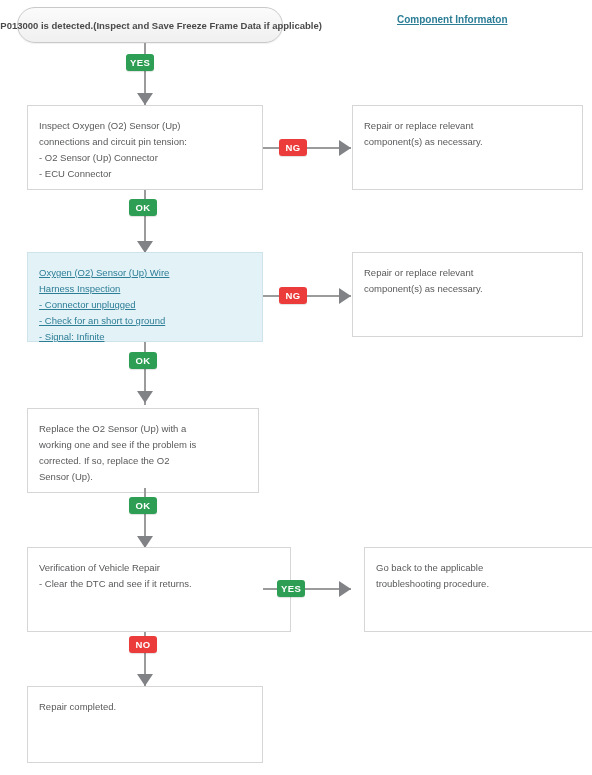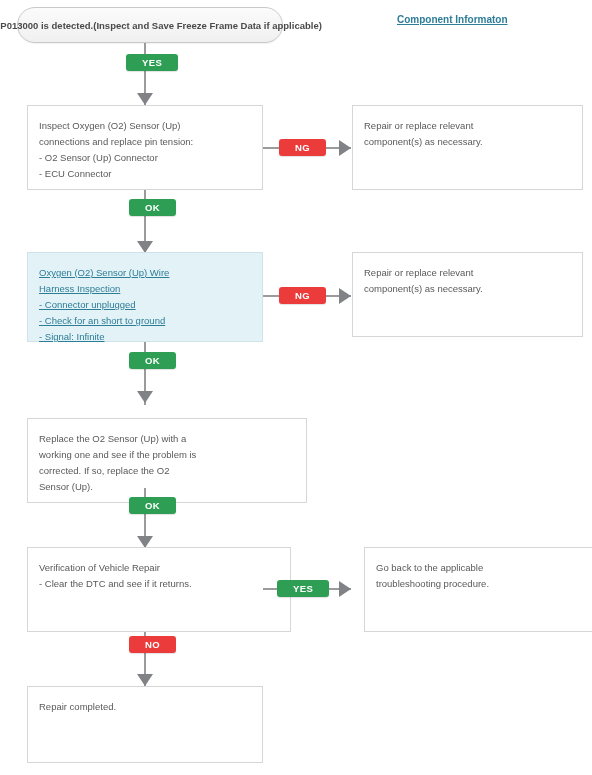--- a/index.html
+++ b/index.html
@@ -107,21 +107,21 @@
     border-bottom: 8px solid transparent;
     border-left: 12px solid #818285;
   }
 
   
   .badge {
     position: absolute;
     box-sizing: border-box;
     height: 17px;
     min-width: 28px;
-    padding: 0 16px;
+    padding: 0 4px;
     border-radius: 3px;
     display: flex;
     align-items: center;
     justify-content: center;
     font-size: 9.5px;
     font-weight: bold;
     letter-spacing: 0.4px;
     color: #ffffff;
     box-shadow: 0 1px 1px rgba(0,0,0,0.12);
   }
@@ -139,21 +139,21 @@
     <span class="line">DTC P013000 is detected.</span>
     <span class="line">(Inspect and Save Freeze Frame Data if applicable)</span>
   </div>
 
   <div class="vline" style="left:144px; top:43px; height:62px;"></div>
   <div class="arrow-down" style="left:137px; top:93px;"></div>
   <div class="badge green" style="left:126px; top:54px;">YES</div>
 
   <div class="node" style="left:27px; top:105px; width:236px; height:85px;">
     <span class="ln">Inspect Oxygen (O2) Sensor (Up)</span>
-    <span class="ln">connections and replace pin tension:</span>
+    <span class="ln">connections and circuit pin tension:</span>
     <span class="ln">- O2 Sensor (Up) Connector</span>
     <span class="ln">- ECU Connector</span>
   </div>
 
   <div class="hline" style="left:263px; top:147px; width:88px;"></div>
   <div class="arrow-right" style="left:339px; top:140px;"></div>
   <div class="badge red" style="left:279px; top:139px;">NG</div>
 
   <div class="node" style="left:352px; top:105px; width:231px; height:85px;">
     <span class="ln">Repair or replace relevant</span>
@@ -178,21 +178,21 @@
 
   <div class="node" style="left:352px; top:252px; width:231px; height:85px;">
     <span class="ln">Repair or replace relevant</span>
     <span class="ln">component(s) as necessary.</span>
   </div>
 
   <div class="vline" style="left:144px; top:342px; height:63px;"></div>
   <div class="arrow-down" style="left:137px; top:391px;"></div>
   <div class="badge green" style="left:129px; top:352px;">OK</div>
 
-  <div class="node" style="left:27px; top:418px; width:280px; height:85px;">
+  <div class="node" style="left:27px; top:408px; width:232px; height:85px;">
     <span class="ln">Replace the O2 Sensor (Up) with a</span>
     <span class="ln">working one and see if the problem is</span>
     <span class="ln">corrected. If so, replace the O2</span>
     <span class="ln">Sensor (Up).</span>
   </div>
 
   <div class="vline" style="left:144px; top:488px; height:62px;"></div>
   <div class="arrow-down" style="left:137px; top:536px;"></div>
   <div class="badge green" style="left:129px; top:497px;">OK</div>
 

